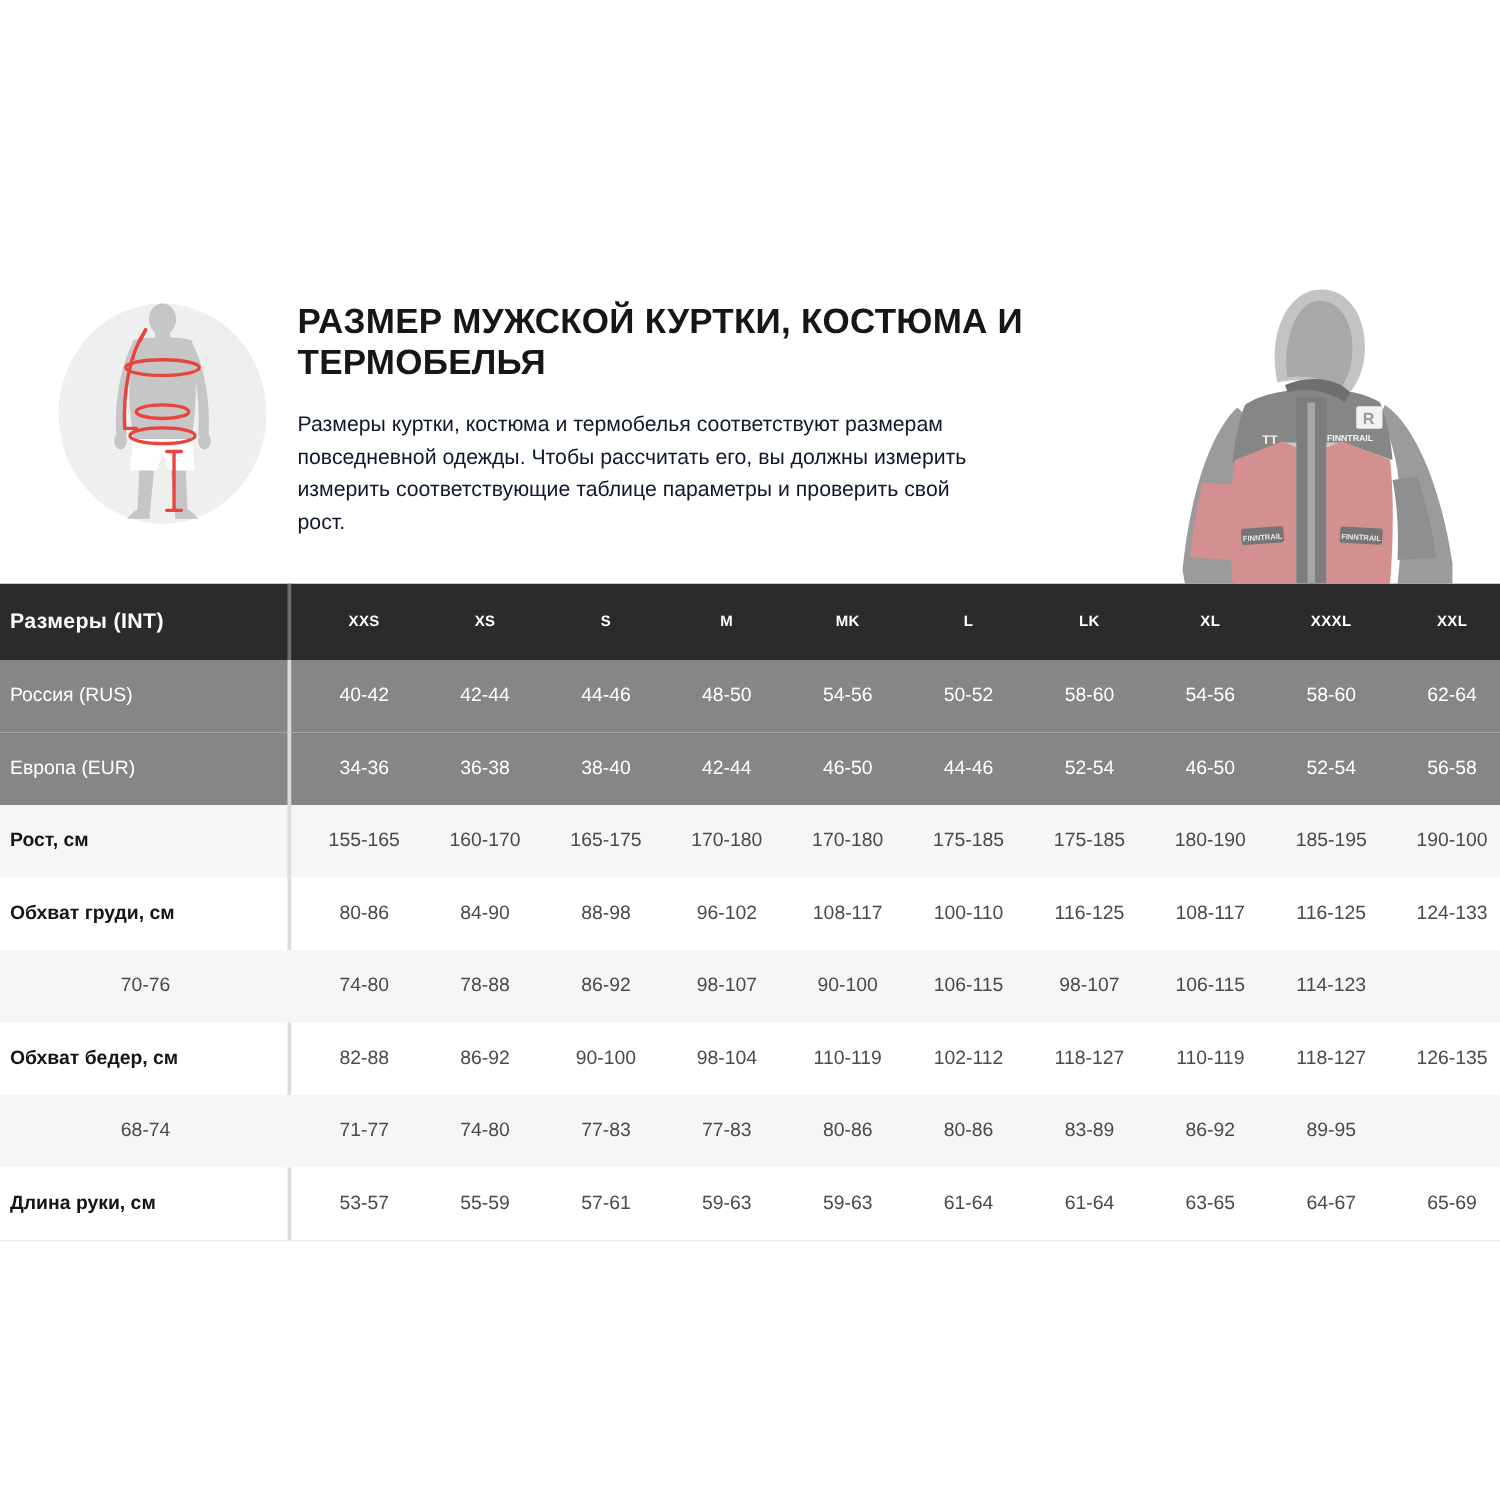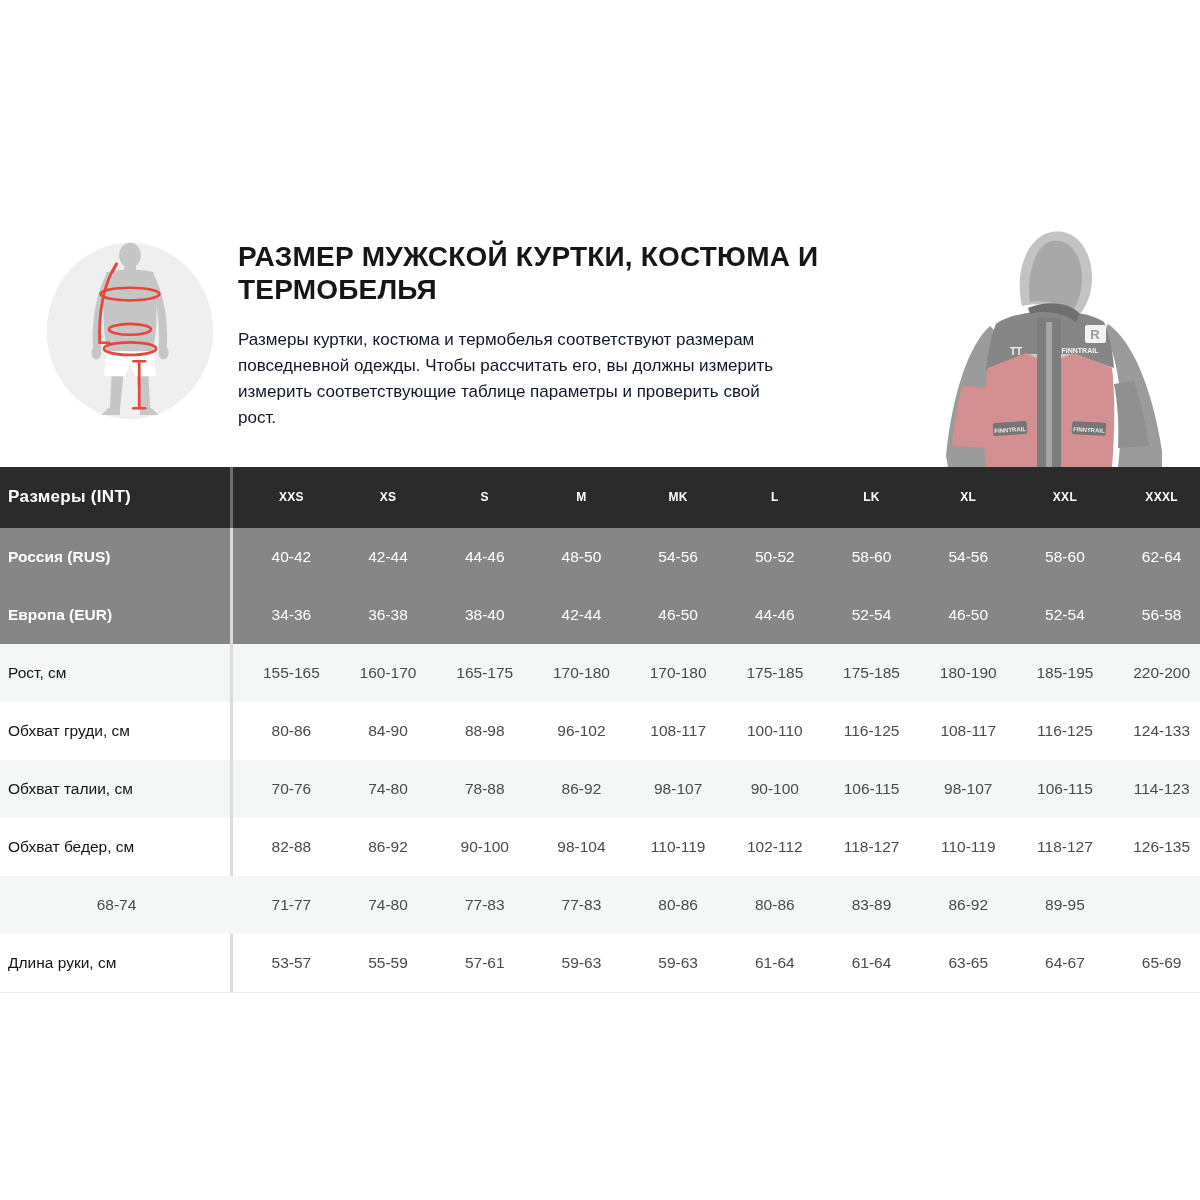--- a/index.html
+++ b/index.html
@@ -16,26 +16,26 @@
   .jacket{position:absolute;right:0;top:226px;width:262px;height:241px;overflow:hidden;}
 
   
   .size-table{position:absolute;top:467px;left:0;width:1200px;border-bottom:1px solid #ececec;}
   .t-row{display:grid;grid-template-columns:233px repeat(10,1fr);height:58px;gap:20px;}
   .t-row.r-header{height:61px;background:#2b2b2b;color:#ffffff;}
   .t-row.r-gray{background:#868686;color:#ffffff;}
   .t-row.r-light{background:#f5f6f6;}
   .t-row.r-white{background:#ffffff;}
   .cell{display:flex;align-items:center;justify-content:center;font-size:15.5px;line-height:1.2;}
-  .cell.label{justify-content:flex-start;padding-left:8px;padding-right:14px;font-weight:normal;
+  .cell.label{justify-content:flex-start;padding-left:8px;padding-right:14px;font-weight:bold;
               border-right:3px solid #dcdcdc;text-align:left;}
   .r-header .cell{font-weight:bold;font-size:12px;letter-spacing:.3px;}
   .r-header .cell.label{font-size:17px;border-right-color:#6e6e6e;}
   .r-gray .cell{font-weight:normal;color:#fff;}
-  .r-gray .cell.label{font-weight:bold;}
+  .r-gray .cell.label{font-weight:normal;}
   .r-light .cell,.r-white .cell{color:#4a4a4a;}
   .r-light .cell.label,.r-white .cell.label{color:#141414;}
 </style>
 </head>
 <body>
 
 <div class="page">
 
   <section class="intro">
 
@@ -123,22 +123,22 @@
       <div class="t-row r-header">
         <div class="cell label">Размеры (INT)</div>
         <div class="cell">XXS</div>
         <div class="cell">XS</div>
         <div class="cell">S</div>
         <div class="cell">M</div>
         <div class="cell">MK</div>
         <div class="cell">L</div>
         <div class="cell">LK</div>
         <div class="cell">XL</div>
+        <div class="cell">XXXL</div>
         <div class="cell">XXL</div>
-        <div class="cell">XXXL</div>
       </div>
       <div class="t-row r-gray">
         <div class="cell label">Россия (RUS)</div>
         <div class="cell">40-42</div>
         <div class="cell">42-44</div>
         <div class="cell">44-46</div>
         <div class="cell">48-50</div>
         <div class="cell">54-56</div>
         <div class="cell">50-52</div>
         <div class="cell">58-60</div>
@@ -163,37 +163,36 @@
         <div class="cell label">Рост, см</div>
         <div class="cell">155-165</div>
         <div class="cell">160-170</div>
         <div class="cell">165-175</div>
         <div class="cell">170-180</div>
         <div class="cell">170-180</div>
         <div class="cell">175-185</div>
         <div class="cell">175-185</div>
         <div class="cell">180-190</div>
         <div class="cell">185-195</div>
-        <div class="cell">220-200</div>
+        <div class="cell">190-100</div>
       </div>
       <div class="t-row r-white">
         <div class="cell label">Обхват груди, см</div>
         <div class="cell">80-86</div>
         <div class="cell">84-90</div>
         <div class="cell">88-98</div>
         <div class="cell">96-102</div>
         <div class="cell">108-117</div>
         <div class="cell">100-110</div>
         <div class="cell">116-125</div>
         <div class="cell">108-117</div>
         <div class="cell">116-125</div>
         <div class="cell">124-133</div>
       </div>
       <div class="t-row r-light">
-        <div class="cell label">Обхват талии, см</div>
         <div class="cell">70-76</div>
         <div class="cell">74-80</div>
         <div class="cell">78-88</div>
         <div class="cell">86-92</div>
         <div class="cell">98-107</div>
         <div class="cell">90-100</div>
         <div class="cell">106-115</div>
         <div class="cell">98-107</div>
         <div class="cell">106-115</div>
         <div class="cell">114-123</div>

